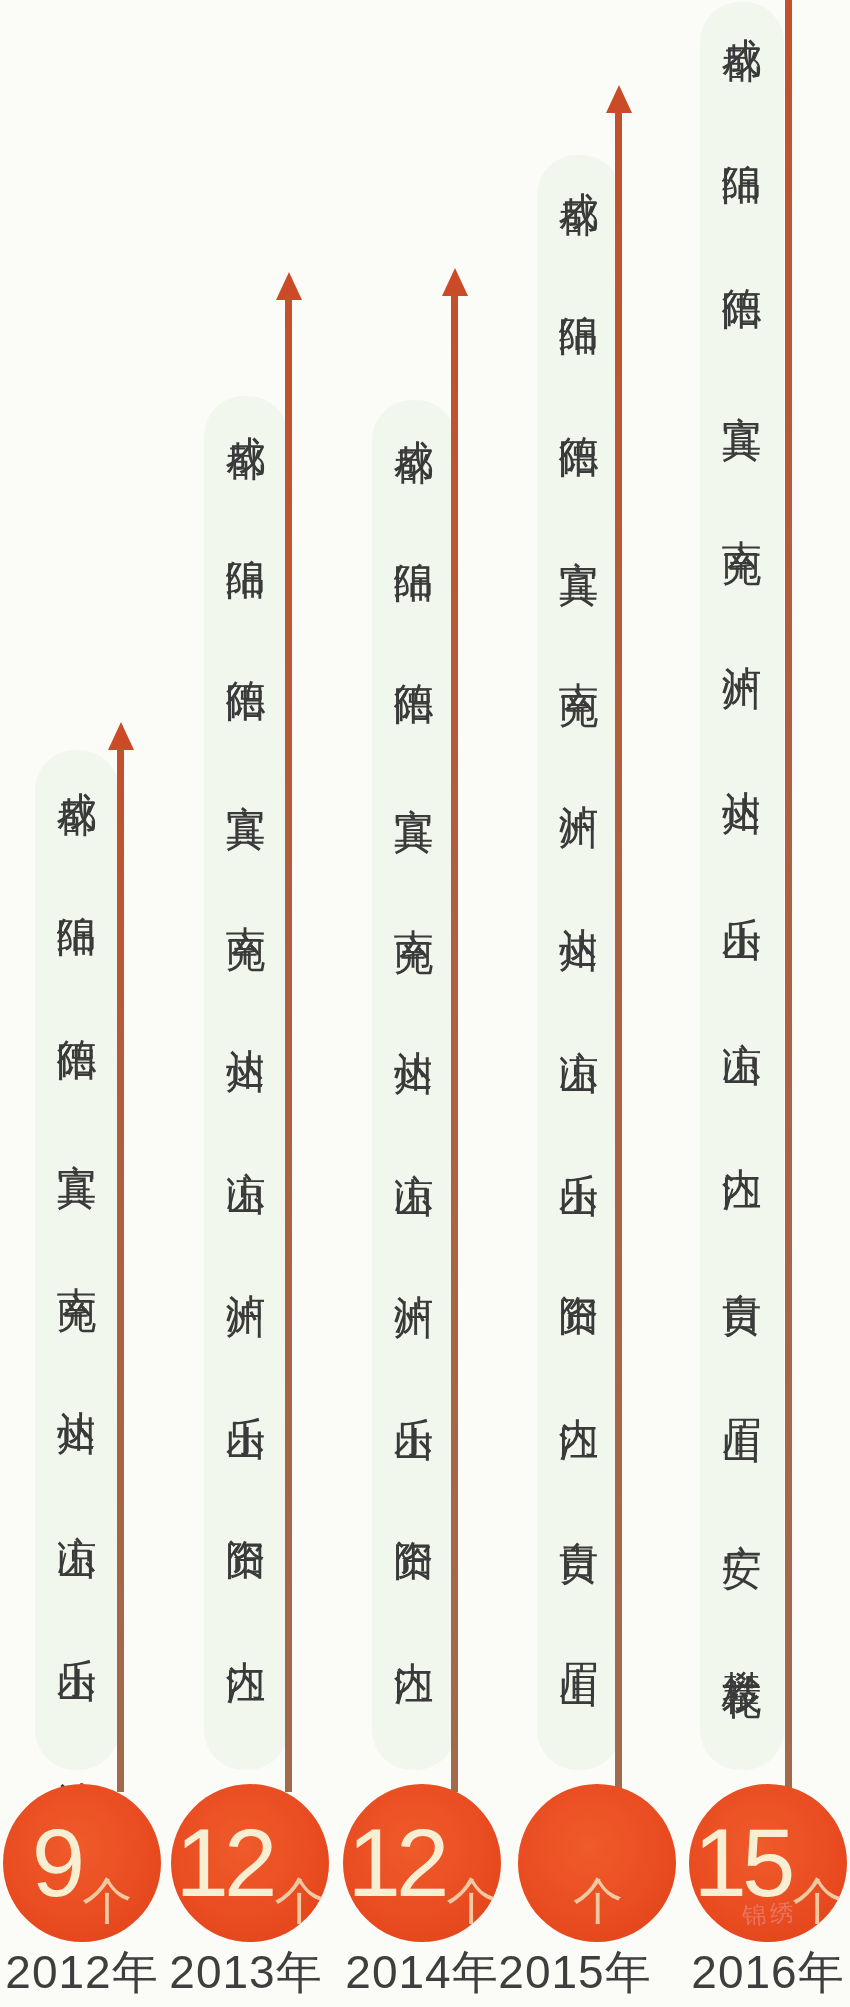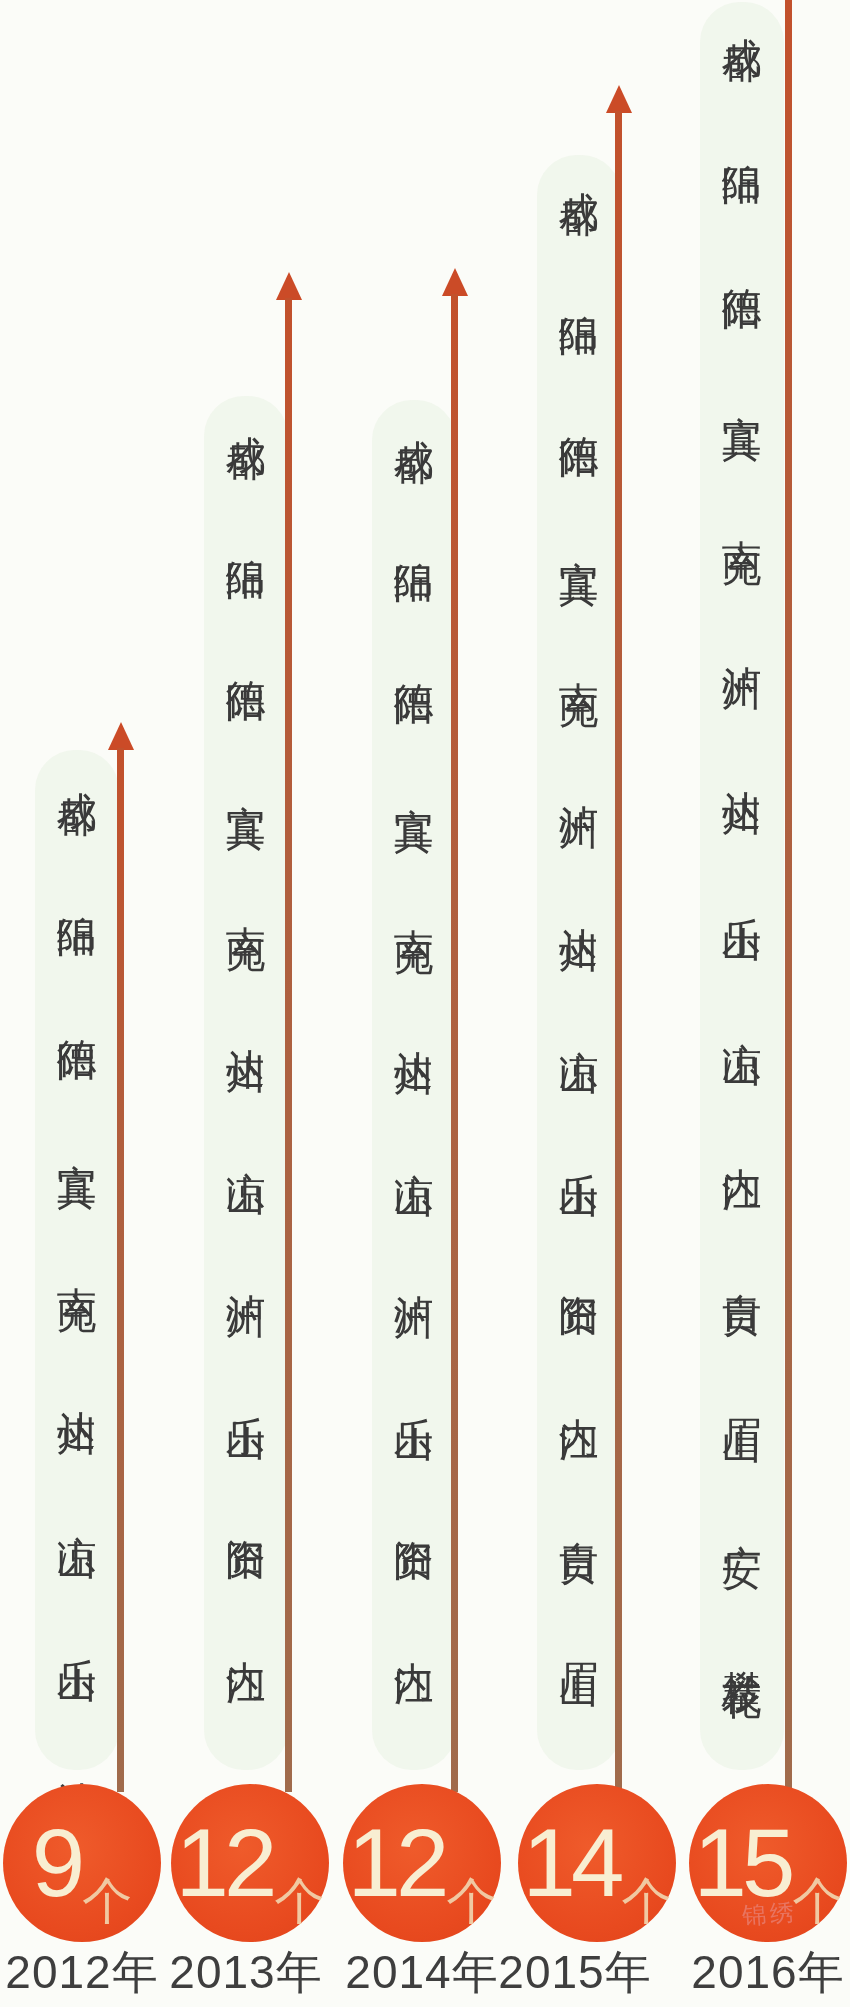--- a/index.html
+++ b/index.html
@@ -155,21 +155,20 @@
         <div class="city">达州</div>
         <div class="city">凉山</div>
         <div class="city">乐山</div>
         <div class="city">资阳</div>
         <div class="city">内江</div>
         <div class="city">自贡</div>
         <div class="city">眉山</div>
         <div class="city">广安</div>
       </div>
     <div class="badge" style="left:518px;top:1784px">
-      <span class="num">14</span>
       <span class="unit">个</span>
     </div>
     <div class="year" style="left:465px">2015年</div>
   </div>
 
   <div>
     <div class="band" style="left:700px;top:2px;height:1768px"></div>
     <div class="arrow-shaft" style="left:785px;top:0px;height:1792px"></div>
     <div class="cities" style="left:713px;top:6px;height:1772px">
         <div class="city">成都</div>

